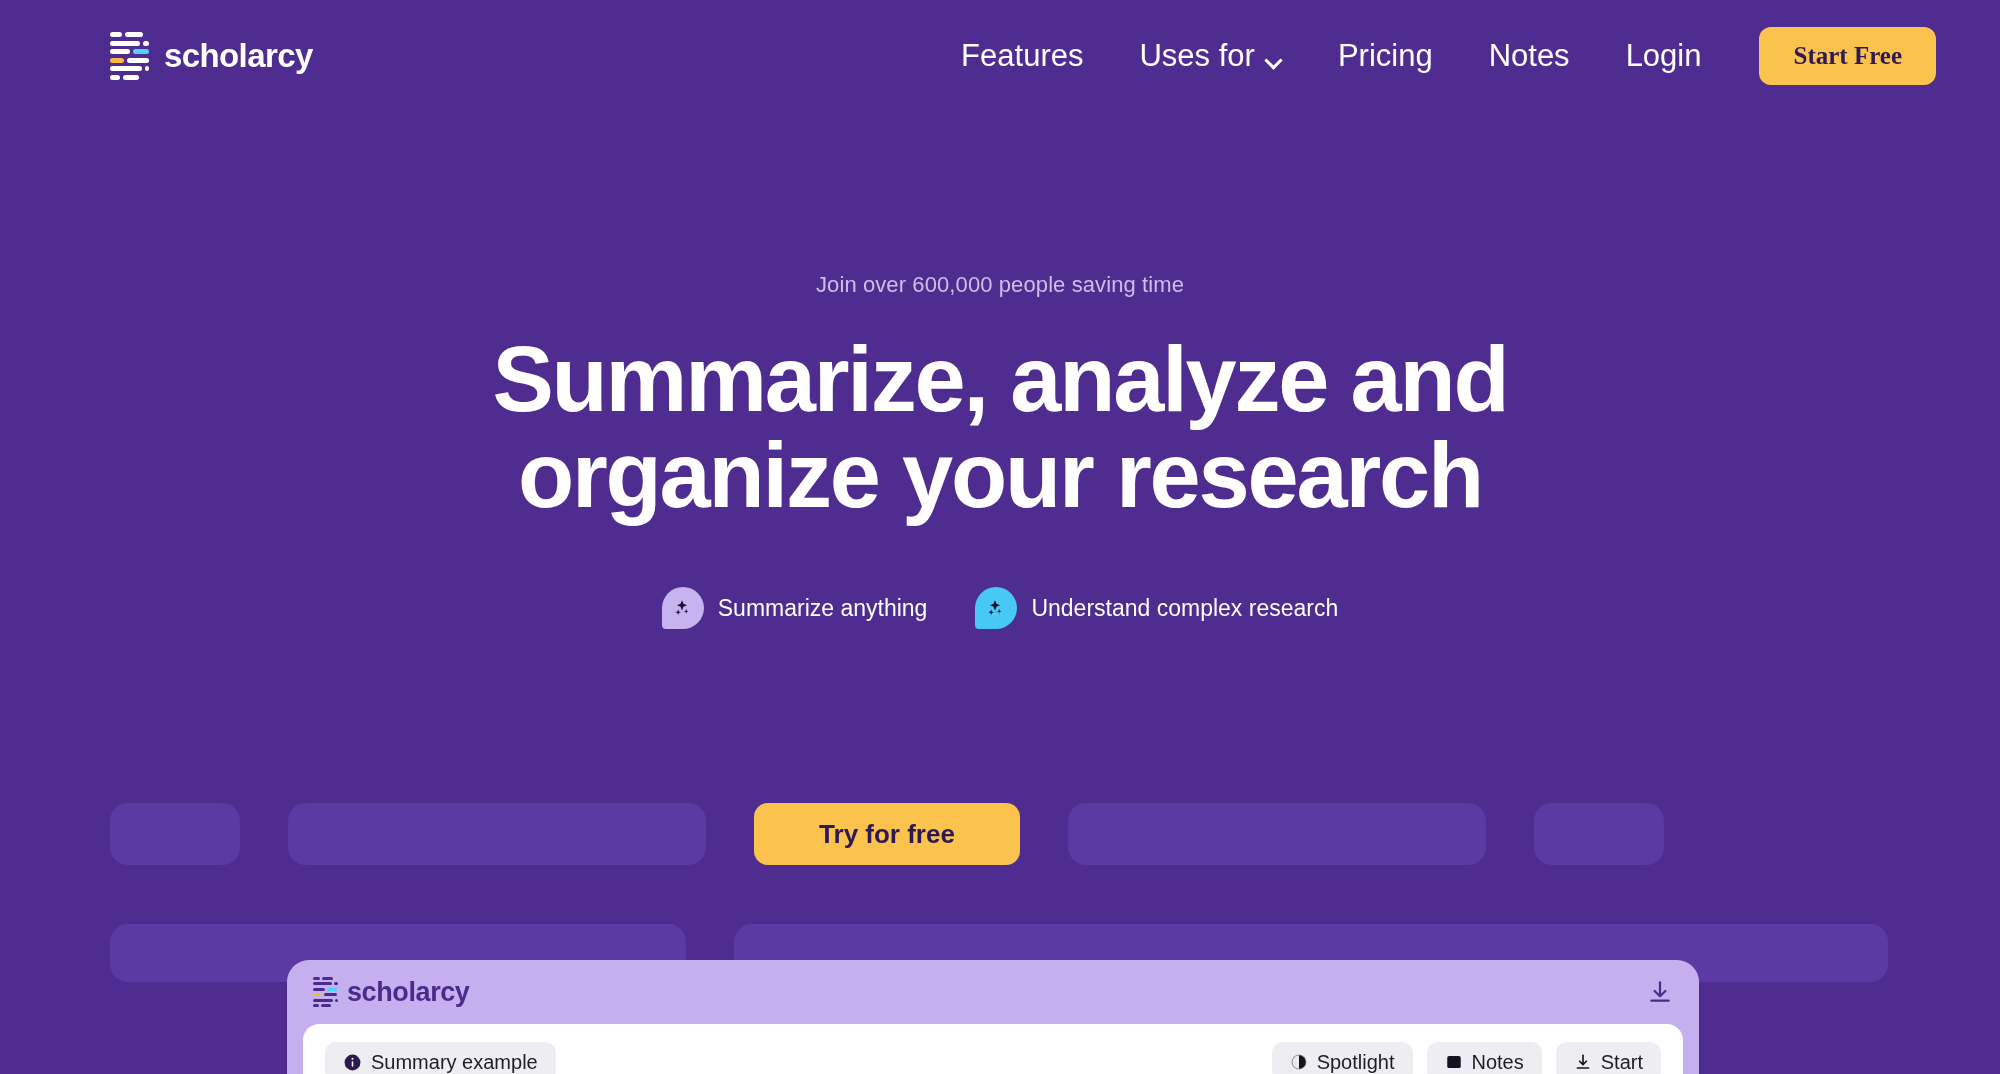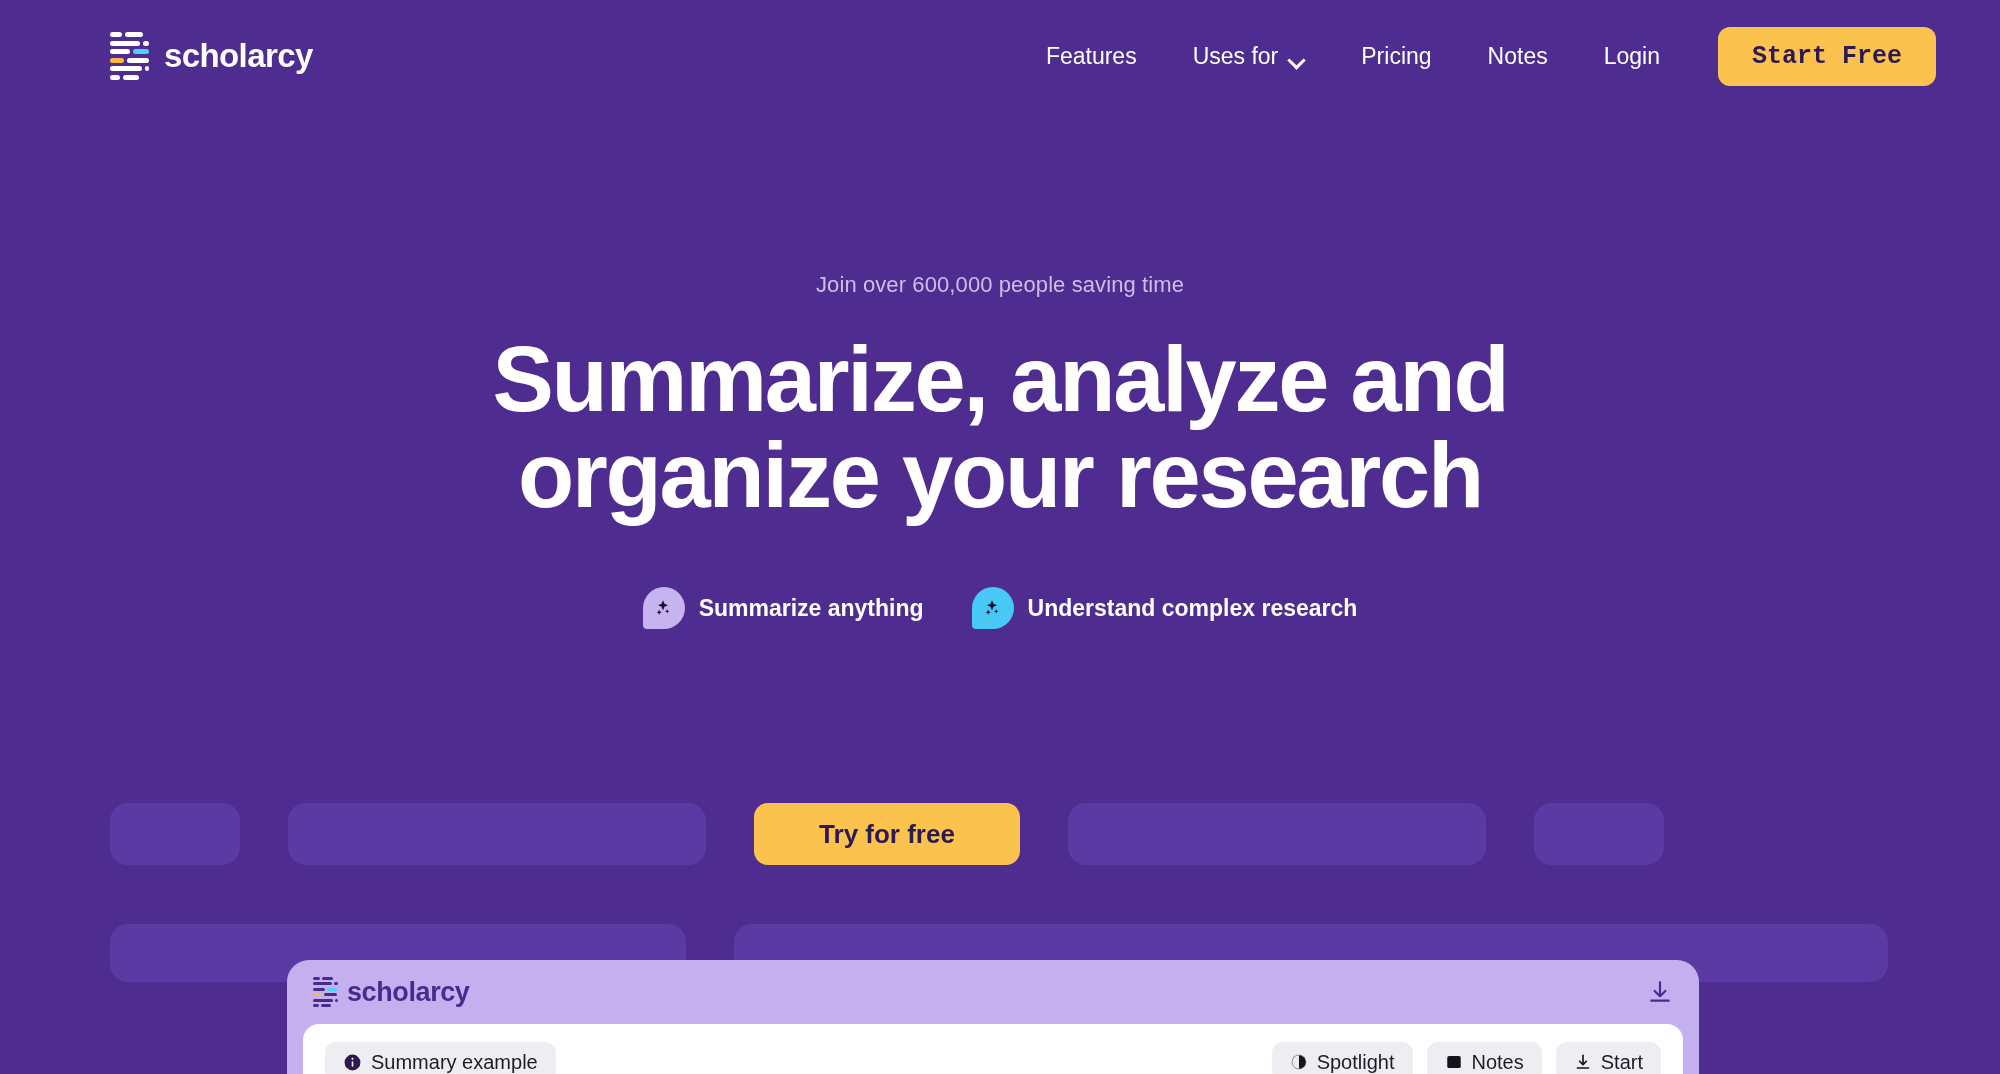--- a/index.html
+++ b/index.html
@@ -52,21 +52,21 @@
   }
 
   .nav {
     margin-left: auto;
     display: flex;
     align-items: center;
     gap: 0;
   }
   .nav-link {
     color: #ffffff;
-    font-size: 23px;
+    font-size: 31px;
     font-weight: 400;
     padding: 10px 28px;
     cursor: pointer;
     white-space: nowrap;
     display: flex;
     align-items: center;
     gap: 12px;
   }
   .chevron-down {
     display: inline-block;
@@ -87,21 +87,21 @@
   .btn-start {
     margin-left: 30px;
     background: #fbc24e;
     color: #2e1a52;
     font-size: 25px;
     font-weight: 700;
     border: none;
     border-radius: 12px;
     padding: 15px 34px;
     cursor: pointer;
-    font-family: Liberation Mono, monospace;
+    font-family: Liberation Serif, serif;
   }
 
   
   .hero {
     text-align: center;
     padding-top: 160px;
     position: relative;
     z-index: 20;
   }
   .eyebrow {
@@ -137,21 +137,21 @@
     border-radius: 50% 50% 50% 4px;
     display: flex;
     align-items: center;
     justify-content: center;
     flex: 0 0 auto;
   }
   .badge-icon svg { display: block; }
   .badge-label {
     color: #ffffff;
     font-size: 23px;
-    font-weight: 700;
+    font-weight: 400;
     white-space: nowrap;
   }
 
   
   .strip {
     position: absolute;
     left: 0;
     width: 1820px;
     display: flex;
     align-items: center;

